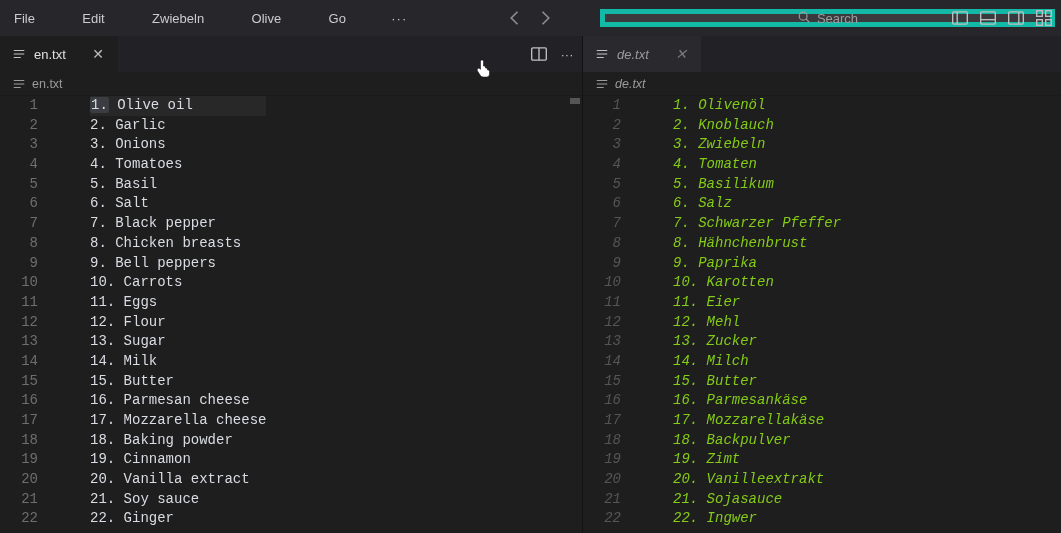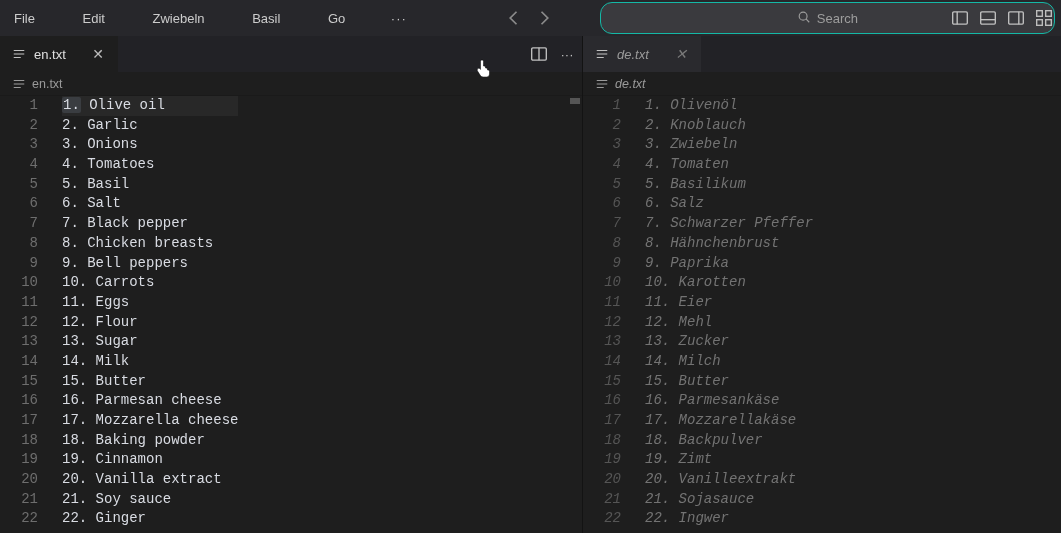--- a/index.html
+++ b/index.html
@@ -38,24 +38,24 @@
     margin-left: 60px;
   }
   .nav-arrow {
     width: 20px; height: 20px;
     display: flex; align-items: center; justify-content: center;
     color: #8a8a8a;
   }
   .search-box {
     flex: 0 0 455px;
     margin-left: 14px;
-    height: 32px;
+    height: 18px;
     background: #3a3a3e;
-    border: 1px solid #14b8a6;
-    border-radius: 12px;
+    border: 5px solid #14b8a6;
+    border-radius: 0;
     display: flex;
     align-items: center;
     justify-content: center;
     color: #9d9d9d;
     gap: 6px;
   }
   .search-box svg { width: 14px; height: 14px; }
   .layout-icons {
     position: absolute;
     right: 8px;
@@ -166,23 +166,24 @@
     text-align: right;
     color: #6e6e6e;
     user-select: none;
   }
   .pane.right .gutter,
   .editor.dim .gutter { color: #555; }
   .gutter div { height: 19.7px; }
   .code {
     color: #d9dce3;
     white-space: pre;
+    margin-left: 28px;
   }
   .code div { height: 19.7px; }
-  .pane.right .code { color: #737373; }
+  .pane.right .code { color: #84cc16; }
   
   .sel {
     background: #3a3d41;
     border-radius: 2px;
     padding: 0 1px;
   }
   
   .curline {
     background: #282828;
   }
@@ -208,21 +209,21 @@
   }
   .cursor-hand svg { width: 16px; height: 18px; }
 </style>
 </head>
 <body>
 
 <div class="titlebar">
   <div class="menu-item">File</div>
   <div class="menu-item">Edit</div>
   <div class="menu-item">Zwiebeln</div>
-  <div class="menu-item">Basil</div>
+  <div class="menu-item">Olive</div>
   <div class="menu-item">Go</div>
   <div class="menu-overflow">···</div>
 
   <div class="nav-group">
     <div class="nav-arrow">
       <svg viewBox="0 0 16 16" stroke="currentColor" fill="none" stroke-width="1.4">
           <path d="M10 3 L5 8 L10 13"></path>
         </svg>
     </div>
     <div class="nav-arrow">

